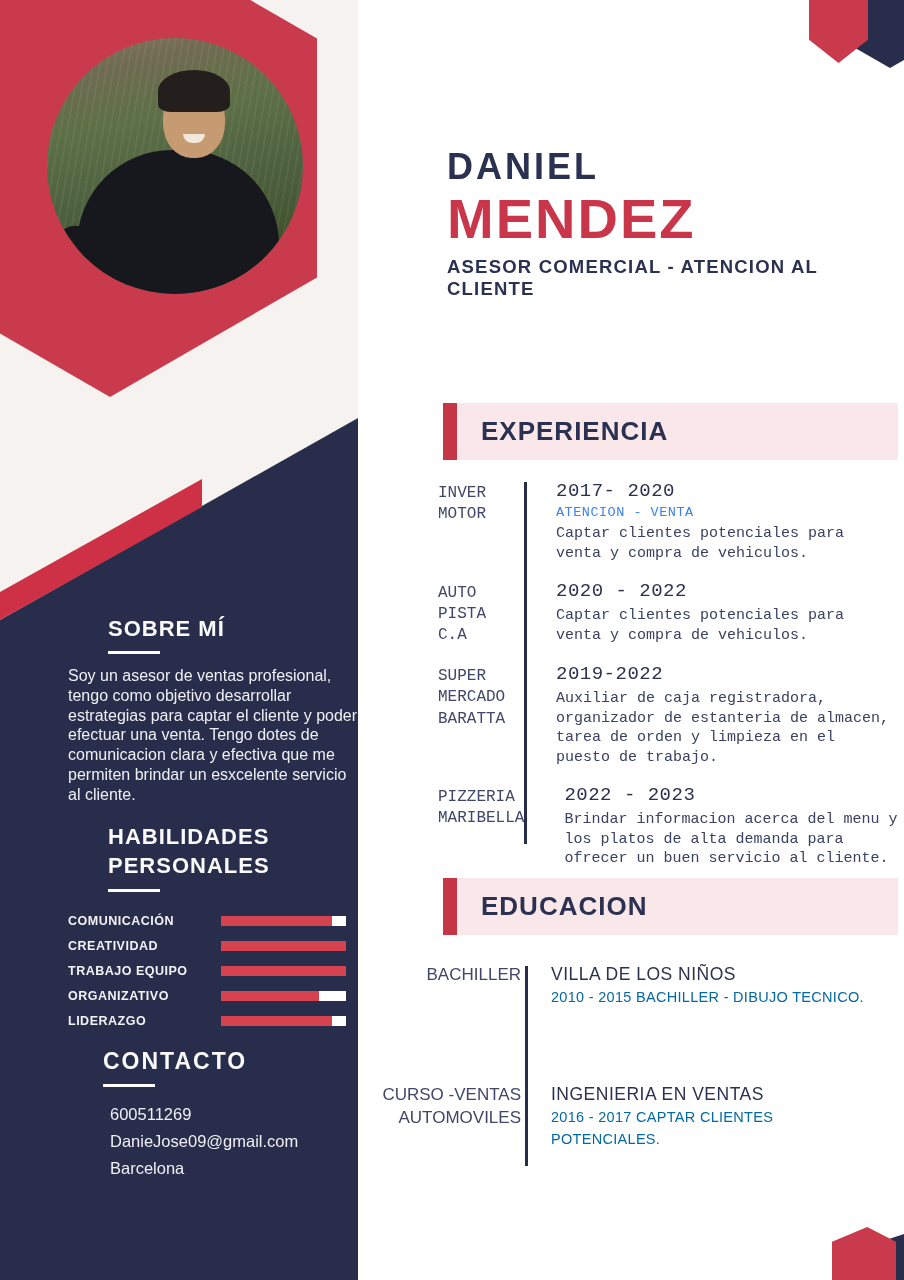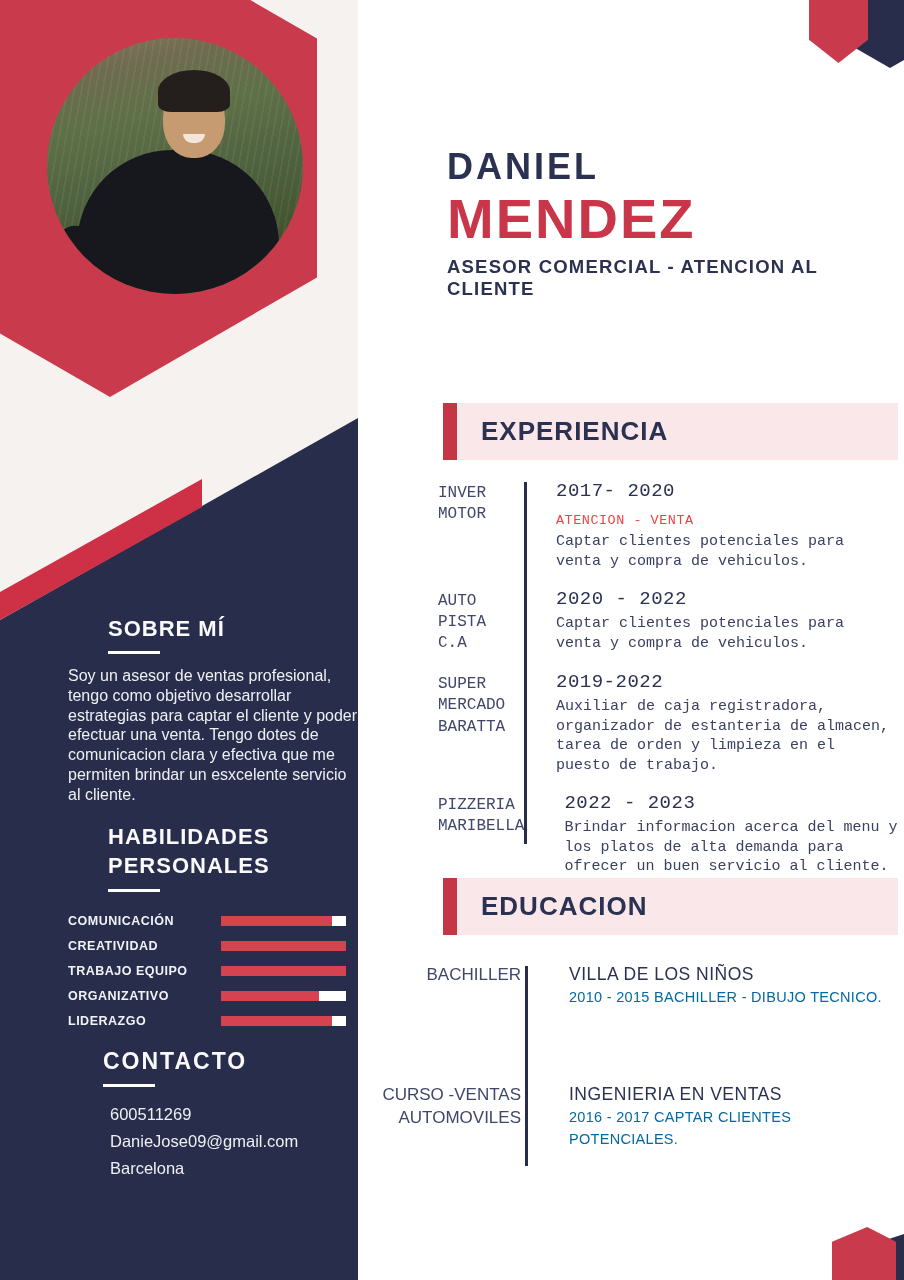--- a/index.html
+++ b/index.html
@@ -54,32 +54,32 @@
   .band h2{margin:0 0 0 24px;font-size:26px;font-weight:700;letter-spacing:1px;color:#2b3150;}
   .xp-band{top:403px;}
   .edu-band{top:878px;}
   
   .xp-list{position:absolute;left:438px;top:478px;width:462px;}
   .xp-list::before{content:"";position:absolute;left:86px;top:4px;height:362px;width:3px;background:#272d4a;}
   .xp-row{display:flex;margin-bottom:15px;font-family:Liberation Mono, monospace;}
   .xp-company{flex:0 0 78px;padding-right:8px;font-size:16px;font-weight:500;color:#40476a;line-height:1.32;padding-top:5px;}
   .xp-detail{padding-left:32px;width:340px;}
   .xp-period{font-size:19px;font-weight:500;letter-spacing:0.5px;color:#2b3150;line-height:26px;}
-  .xp-role{font-size:13.5px;font-weight:500;letter-spacing:0.5px;color:#ef4444;line-height:18px;margin-top:8px;}
+  .xp-role{font-size:13.5px;font-weight:500;letter-spacing:0.5px;color:#3b82f6;line-height:18px;margin-top:0;}
   .xp-role:empty{display:none;}
   .xp-desc{font-size:15px;color:#3a4161;line-height:19.5px;margin-top:2px;}
   
   .edu-list{position:absolute;left:365px;top:962px;width:535px;}
   .edu-list::before{content:"";position:absolute;left:160px;top:4px;height:200px;width:3px;background:#272d4a;}
   .edu-row{display:flex;}
   .edu-row + .edu-row{margin-top:74px;}
   .edu-label{flex:0 0 156px;padding-right:4px;font-size:17px;font-weight:500;color:#40476a;line-height:1.35;padding-top:2px;}
   .edu-label.align-right{text-align:right;}
   .edu-label.align-center{text-align:right;}
-  .edu-detail{padding-left:44px;width:330px;}
+  .edu-detail{padding-left:26px;width:330px;}
   .edu-school{font-size:17.5px;font-weight:500;letter-spacing:0.5px;color:#2b3150;line-height:24px;}
   .edu-years{font-size:14.5px;font-weight:500;color:#0369a1;line-height:22px;letter-spacing:0.3px;}
   
   .sidebar-section{position:absolute;color:#eef0f4;}
   .sb-title{font-size:22px;font-weight:700;letter-spacing:1px;color:#fafafc;margin:0;}
   .sb-underline{display:block;width:52px;height:3px;background:#ffffff;margin-top:9px;}
   .about{left:68px;top:616px;width:292px;}
   .about .sb-head{margin-left:40px;}
   .about-text{font-size:16px;line-height:19.8px;margin-top:12px;color:#eef0f4;}
   .skills{left:68px;top:822px;width:278px;}

